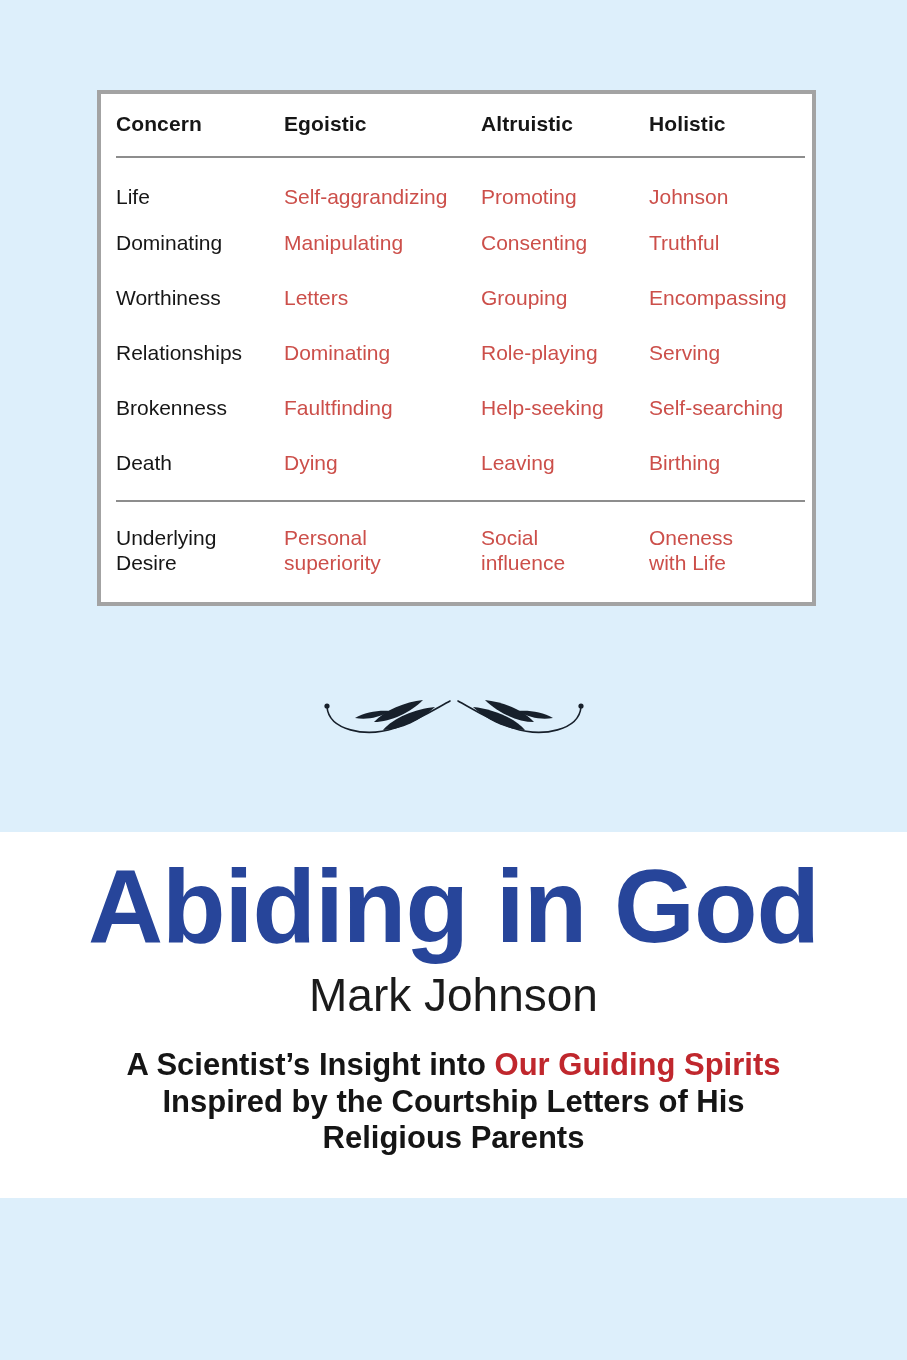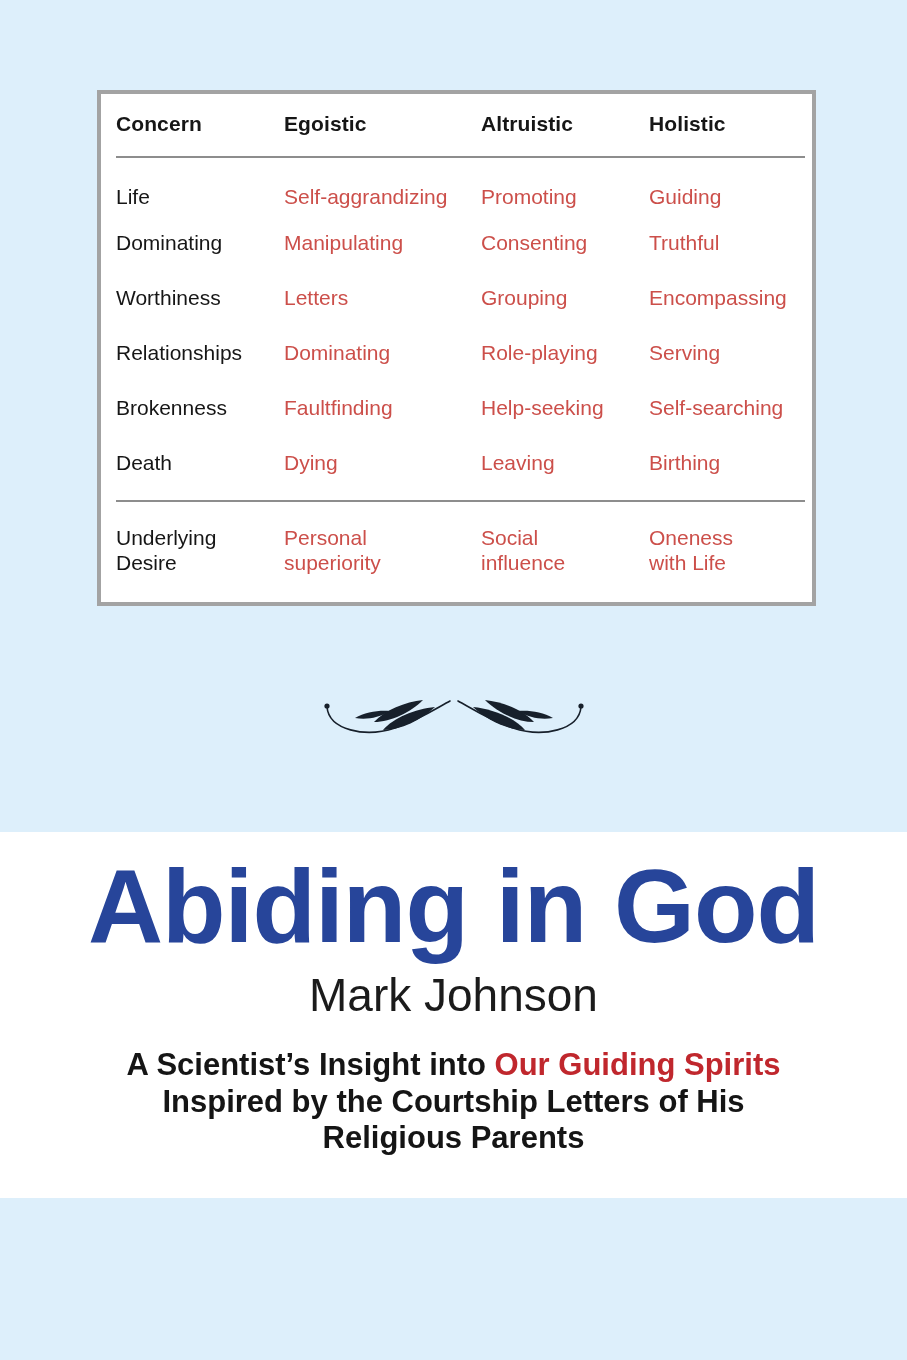--- a/index.html
+++ b/index.html
@@ -181,21 +181,21 @@
         <div class="cell c2">Altruistic</div>
         <div class="cell c3">Holistic</div>
       </div>
 
       <div class="rule" id="rule-head"></div>
 
       <div class="trow body-row" style="top:82px;margin-top:9px;">
         <div class="cell c0">Life</div>
         <div class="cell c1">Self-aggrandizing</div>
         <div class="cell c2">Promoting</div>
-        <div class="cell c3">Guiding</div>
+        <div class="cell c3">Johnson</div>
       </div>
 
       <div class="trow body-row" style="top:137px;">
         <div class="cell c0">Dominating</div>
         <div class="cell c1">Manipulating</div>
         <div class="cell c2">Consenting</div>
         <div class="cell c3">Truthful</div>
       </div>
 
       <div class="trow body-row" style="top:192px;">

